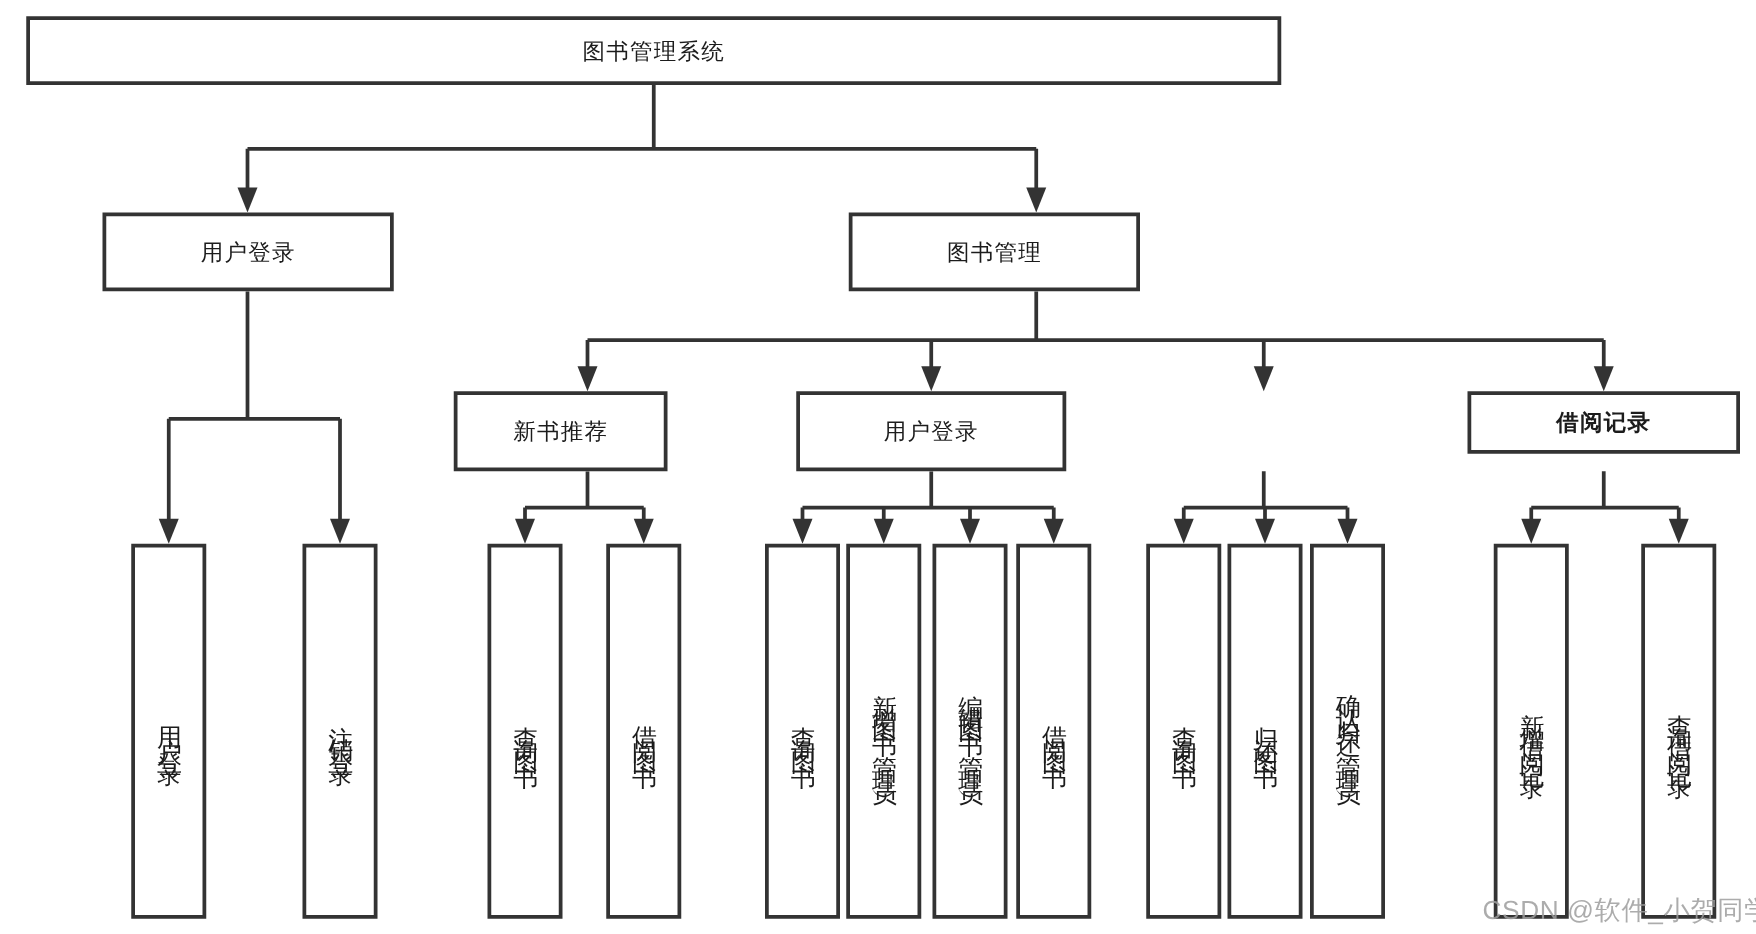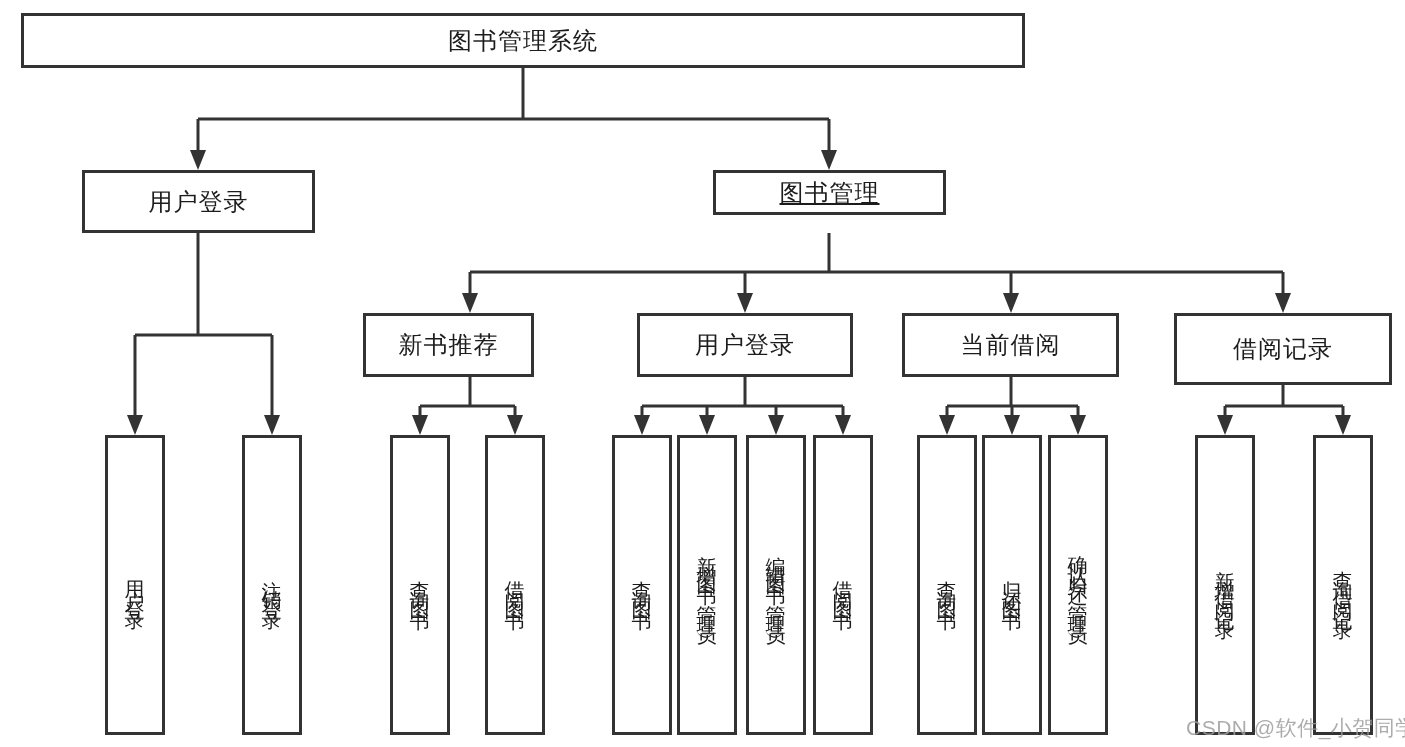--- a/index.html
+++ b/index.html
@@ -22,21 +22,21 @@
   }
   .node {
     position: absolute;
     box-sizing: border-box;
     border: 3px solid #333333;
     background: #ffffff;
     display: flex;
     align-items: center;
     justify-content: center;
     color: #1c1c1c;
-    font-size: 24px;
+    font-size: 18px;
     letter-spacing: 1px;
     z-index: 2;
   }
   .leaf {
     position: absolute;
     box-sizing: border-box;
     border: 3px solid #333333;
     background: #ffffff;
     width: 60px;
     height: 300px;
@@ -51,25 +51,25 @@
     writing-mode: vertical-rl;
     text-orientation: mixed;
     font-size: 20px;
     letter-spacing: 10px;
     line-height: 1;
     white-space: nowrap;
   }
   
   #node-root            { left: 21px;   top: 13px;  width: 1004px; height: 55px; }
   #node-user-login      { left: 82px;   top: 170px; width: 233px;  height: 63px; }
-  #node-book-management { left: 713px;  top: 170px; width: 233px;  height: 45px; text-decoration: underline; }
+  #node-book-management { left: 679px;  top: 170px; width: 233px;  height: 63px; }
   #node-new-book        { left: 363px;  top: 313px; width: 171px;  height: 64px; }
   #node-book-borrowing  { left: 637px;  top: 313px; width: 216px;  height: 64px; }
   #node-current-borrow  { left: 902px;  top: 313px; width: 217px;  height: 64px; }
-  #node-borrow-records  { left: 1174px; top: 313px; width: 218px;  height: 72px; }
+  #node-borrow-records  { left: 1174px; top: 313px; width: 218px;  height: 50px; font-weight: bold; }
 
   #leaf-a1 { left: 105px; }
   #leaf-a2 { left: 242px; }
   #leaf-b1 { left: 390px; }
   #leaf-b2 { left: 485px; }
   #leaf-c1 { left: 612px; }
   #leaf-c2 { left: 677px; }
   #leaf-c3 { left: 746px; }
   #leaf-c4 { left: 813px; }
   #leaf-d1 { left: 917px; }
@@ -171,23 +171,20 @@
   <div class="node" id="node-book-management">
     <span>图书管理</span>
   </div>
 
   <div class="node" id="node-new-book">
     <span>新书推荐</span>
   </div>
   <div class="node" id="node-book-borrowing">
     <span>用户登录</span>
   </div>
-  <div class="node" id="node-current-borrow">
-    <span>当前借阅</span>
-  </div>
   <div class="node" id="node-borrow-records">
     <span>借阅记录</span>
   </div>
 
   <div class="leaf" id="leaf-a1">
     <span class="vtext">用户登录</span>
   </div>
   <div class="leaf" id="leaf-a2">
     <span class="vtext">注销登录</span>
   </div>

